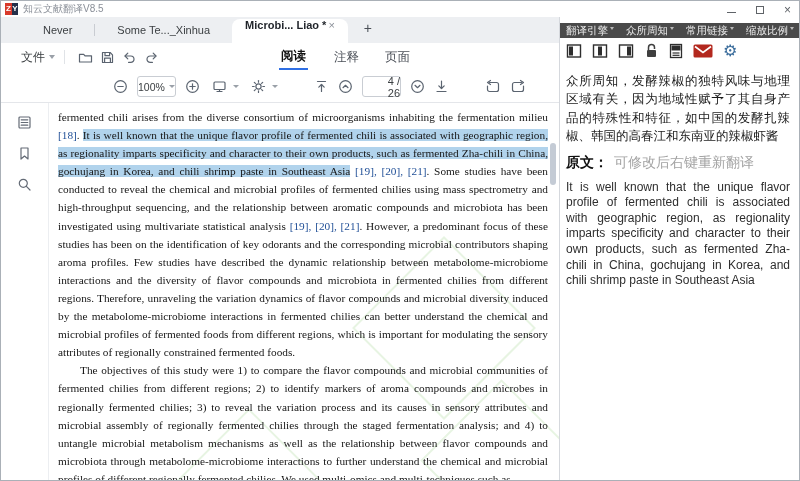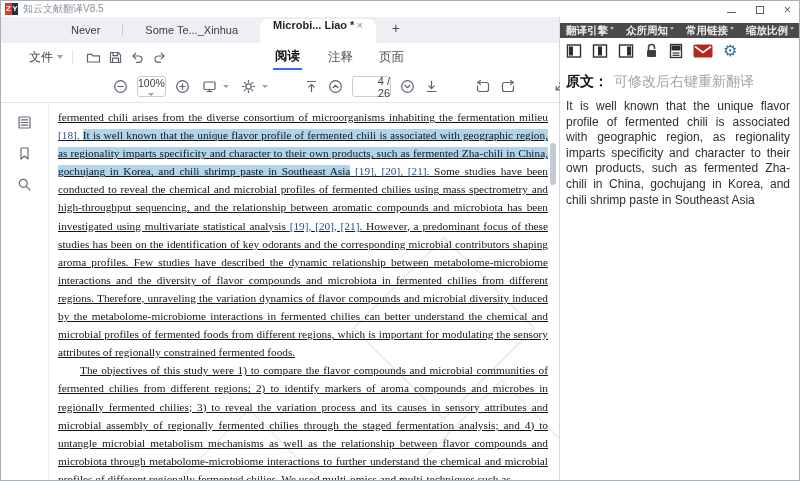--- a/index.html
+++ b/index.html
@@ -16,62 +16,62 @@
   .logo .ly { width:6px; background:#25304a; text-align:center; }
   .app-title { font-size:10px; color:#8a8f98; }
   .win-controls { position:absolute; top:4px; right:8px; display:flex; align-items:center; gap:20px; z-index:50; }
   .wc-min { width:9px; height:1px; background:#5f6368; margin-top:5px; }
   .wc-max { width:8px; height:8px; border:1px solid #5f6368; }
   .wc-close { font-size:12px; color:#5f6368; line-height:10px; }
   
   .app-body { position:absolute; top:16px; left:0; right:0; bottom:0; display:flex; }
   .left-app { width:559px; border-right:1px solid #d5d8dd; display:flex; flex-direction:column; background:#fff; }
   
-  .tabbar { height:26px; background:#edeff2; display:flex; align-items:flex-end; padding-left:48px; }
+  .tabbar { height:26px; background:#edeff2; display:flex; align-items:flex-end; padding-left:20px; }
   .tab { font-size:11px; color:#3c4043; padding:0 22px; height:26px; display:flex; align-items:center; }
   .tab-divider { width:1px; height:12px; background:#c9ccd2; margin-bottom:7px; }
   .tab-active { background:#fff; border-radius:8px 8px 0 0; height:24px; display:flex; align-items:flex-start; gap:2px; padding:0 13px; font-size:11px; font-weight:700; color:#1f2329; }
   .tab-close { font-size:11px; font-weight:400; color:#8a8f98; }
   .tab-new { margin-left:16px; font-size:14px; color:#4a4f57; height:26px; display:flex; align-items:center; padding-bottom:4px; }
   
-  .toolbar1 { height:28px; display:flex; align-items:center; padding-left:28px; position:relative; background:#fff; }
+  .toolbar1 { height:28px; display:flex; align-items:center; padding-left:20px; position:relative; background:#fff; }
   .file-menu { display:flex; align-items:center; gap:4px; font-size:12px; color:#3c4043; }
   .caret-down { width:0; height:0; border-left:3.5px solid transparent; border-right:3.5px solid transparent; border-top:4px solid #9aa0a8; }
   .tb-sep { width:1px; height:14px; background:#e0e3e7; margin:0 9px; }
   .tb-icon { display:flex; align-items:center; justify-content:center; width:22px; height:22px; color:#5b6470; }
   .tb-icon svg { stroke:#5b6470; fill:none; stroke-width:1.2; stroke-linecap:round; stroke-linejoin:round; }
-  .modes { position:absolute; left:272px; top:0; height:28px; display:flex; align-items:center; gap:26px; font-size:12.5px; color:#4a4f57; }
+  .modes { position:absolute; left:278px; top:0; height:28px; display:flex; align-items:center; gap:26px; font-size:12.5px; color:#4a4f57; }
   .mode-active { font-weight:700; color:#111; border-bottom:2.5px solid #2f6fe4; padding:4px 2px 3px 2px; }
   
   .toolbar2 { height:32px; border-bottom:1px solid #e4e6ea; display:flex; align-items:center; gap:9px; padding-left:112px; background:#fff; }
   .box { border:1px solid #c9cdd3; border-radius:3px; height:21px; display:flex; align-items:center; justify-content:center; background:#fff; }
-  .zoom-box { width:48px; gap:4px; font-size:10.5px; color:#3c4043;flex-direction:column; }
+  .zoom-box { width:48px; gap:4px; font-size:10.5px; color:#3c4043; }
   .page-box { width:64px; font-size:11px; color:#3c4043;padding-left:25px; }
   .caret-small { width:0; height:0; border-left:3px solid transparent; border-right:3px solid transparent; border-top:3.5px solid #9aa0a8; }
   .icon-with-caret { display:flex; align-items:center; gap:2px; }
   
   .content-row { flex:1; display:flex; min-height:0; }
   .sidebar { width:48px; border-right:1px solid #eceef1; display:flex; flex-direction:column; align-items:center; padding-top:12px; gap:12px; background:#fff; }
   .sb-icon svg { stroke:#646b76; fill:none; stroke-width:1.2; stroke-linecap:round; stroke-linejoin:round; }
   .pdf-area { flex:1; position:relative; background:#fff; overflow:hidden; }
   .pdf-text { position:relative; z-index:2; font-family:"Liberation Serif",serif; font-size:11.3px; line-height:18.1px; text-align:justify; color:#161616; width:490px; margin:5px 0 0 9px; }
-  .pdf-text p { margin:0;text-decoration:underline; }
+  .pdf-text p { margin:0; }
   .pdf-text .p2 { text-indent:22px; }
   .hl { background:#b1d3ec; }
   .cite { color:#1f4e96; }
   .wm { position:absolute; z-index:1; border:2px solid #d7ecce; transform:rotate(45deg); opacity:.6; pointer-events:none; }
   .wm1 { left:330px; top:160px; width:130px; height:130px; }
   .wm2 { left:395px; top:300px; width:115px; height:115px; }
   .wm3 { left:140px; top:330px; width:120px; height:120px; }
   .pdf-scroll-thumb { position:absolute; z-index:3; right:3px; top:40px; width:6px; height:42px; background:#c4cbd5; border-radius:3px; }
   
   .right-panel { flex:1; display:flex; flex-direction:column; background:#fff; }
   .panel-topstrip { height:6px; }
   .panel-menubar { height:15px; background:#4a4a4a; display:flex; align-items:center; gap:12px; padding-left:6px; }
-  .pm-item { display:flex; align-items:flex-start; gap:2px; font-size:10.5px; font-weight:700; color:#ededed; line-height:15px; }
+  .pm-item { display:flex; align-items:flex-start; gap:2px; font-size:10.5px; font-weight:400; color:#ededed; line-height:15px; }
   .pm-caret { width:0; height:0; border-left:2.5px solid transparent; border-right:2.5px solid transparent; border-top:3px solid #b9b9b9; margin-top:4px; }
   .panel-icons { display:flex; align-items:center; gap:10px; padding:5px 0 3px 6px; height:24px; }
   .pi svg { display:block; }
   .gear { font-family:"DejaVu Sans",sans-serif; font-size:16px; color:#3b6d9c; line-height:16px; }
   .panel-content { padding:3px 9px 0 6px; }
   .sec-label { font-size:14px; font-weight:700; color:#0f0f0f; }
   .cn-text { font-size:12.5px; line-height:18.4px; color:#1a1a1a; margin-top:7px; text-align:justify; }
   .orig-row { margin-top:8px; display:flex; align-items:baseline; gap:6px; }
   .hint { font-size:14px; color:#a3a3a3; }
   .en-text { margin-top:8px; font-size:12px; line-height:15.6px; text-align:justify; color:#2e2e2e; }
@@ -335,20 +335,21 @@
         <span class="pi">
           <svg width="20" height="14" viewBox="0 0 20 14">
               <rect x="0.5" y="0.5" width="19" height="13" rx="1.5" fill="#b3281e"></rect>
               <path d="M2 2.5l8 6 8-6" fill="none" stroke="#fff" stroke-width="1.6"></path>
             </svg>
         </span>
         <span class="gear">⚙</span>
       </div>
 
       <div class="panel-content">
+        <div class="cn-text">众所周知，发酵辣椒的独特风味与地理区域有关，因为地域性赋予了其自身产品的特殊性和特征，如中国的发酵扎辣椒、韩国的高春江和东南亚的辣椒虾酱</div>
         <div class="orig-row">
           <span class="sec-label">原文：</span>
           <span class="hint">可修改后右键重新翻译</span>
         </div>
         <div class="en-text">It is well known that the unique flavor profile of fermented chili is associated with geographic region, as regionality imparts specificity and character to their own products, such as fermented Zha-chili in China, gochujang in Korea, and chili shrimp paste in Southeast Asia</div>
       </div>
     </div>
   </div>
 </div>
 

